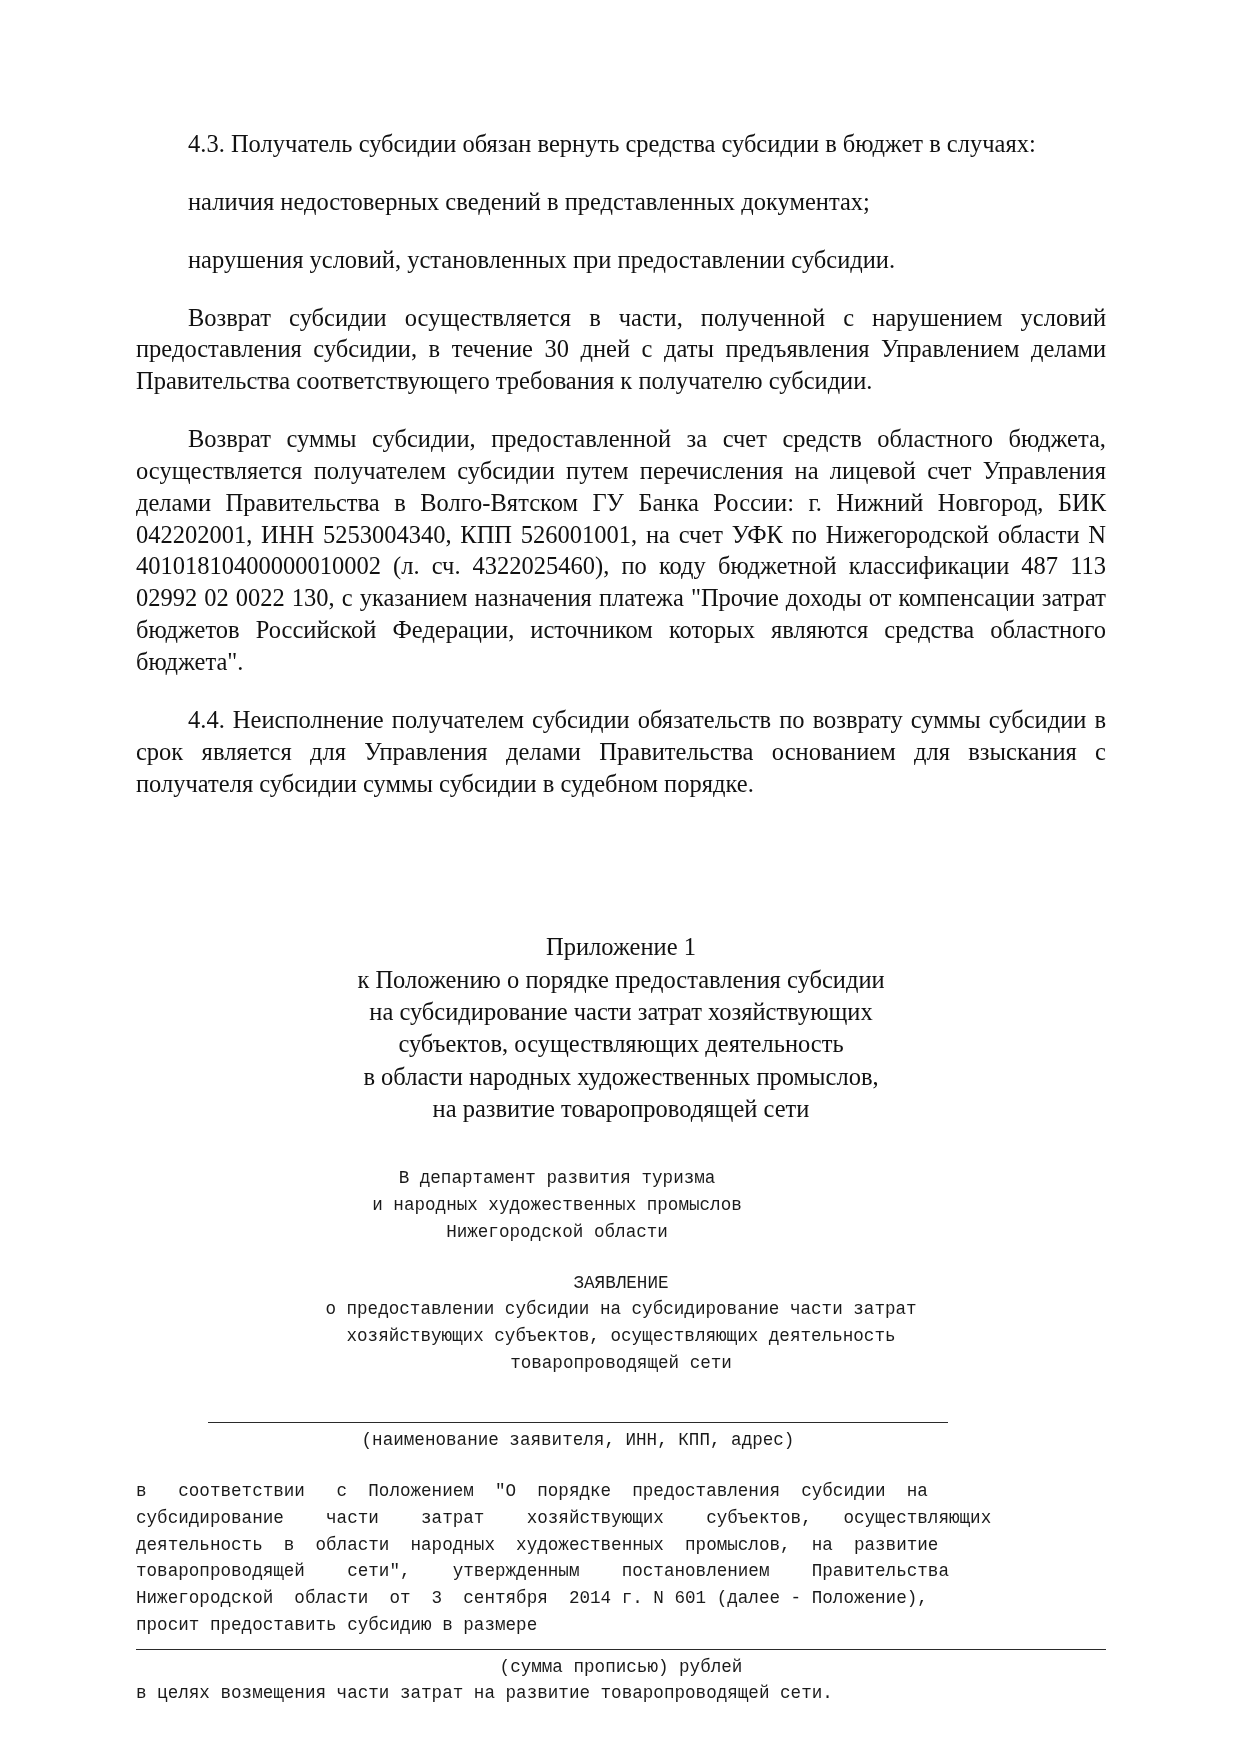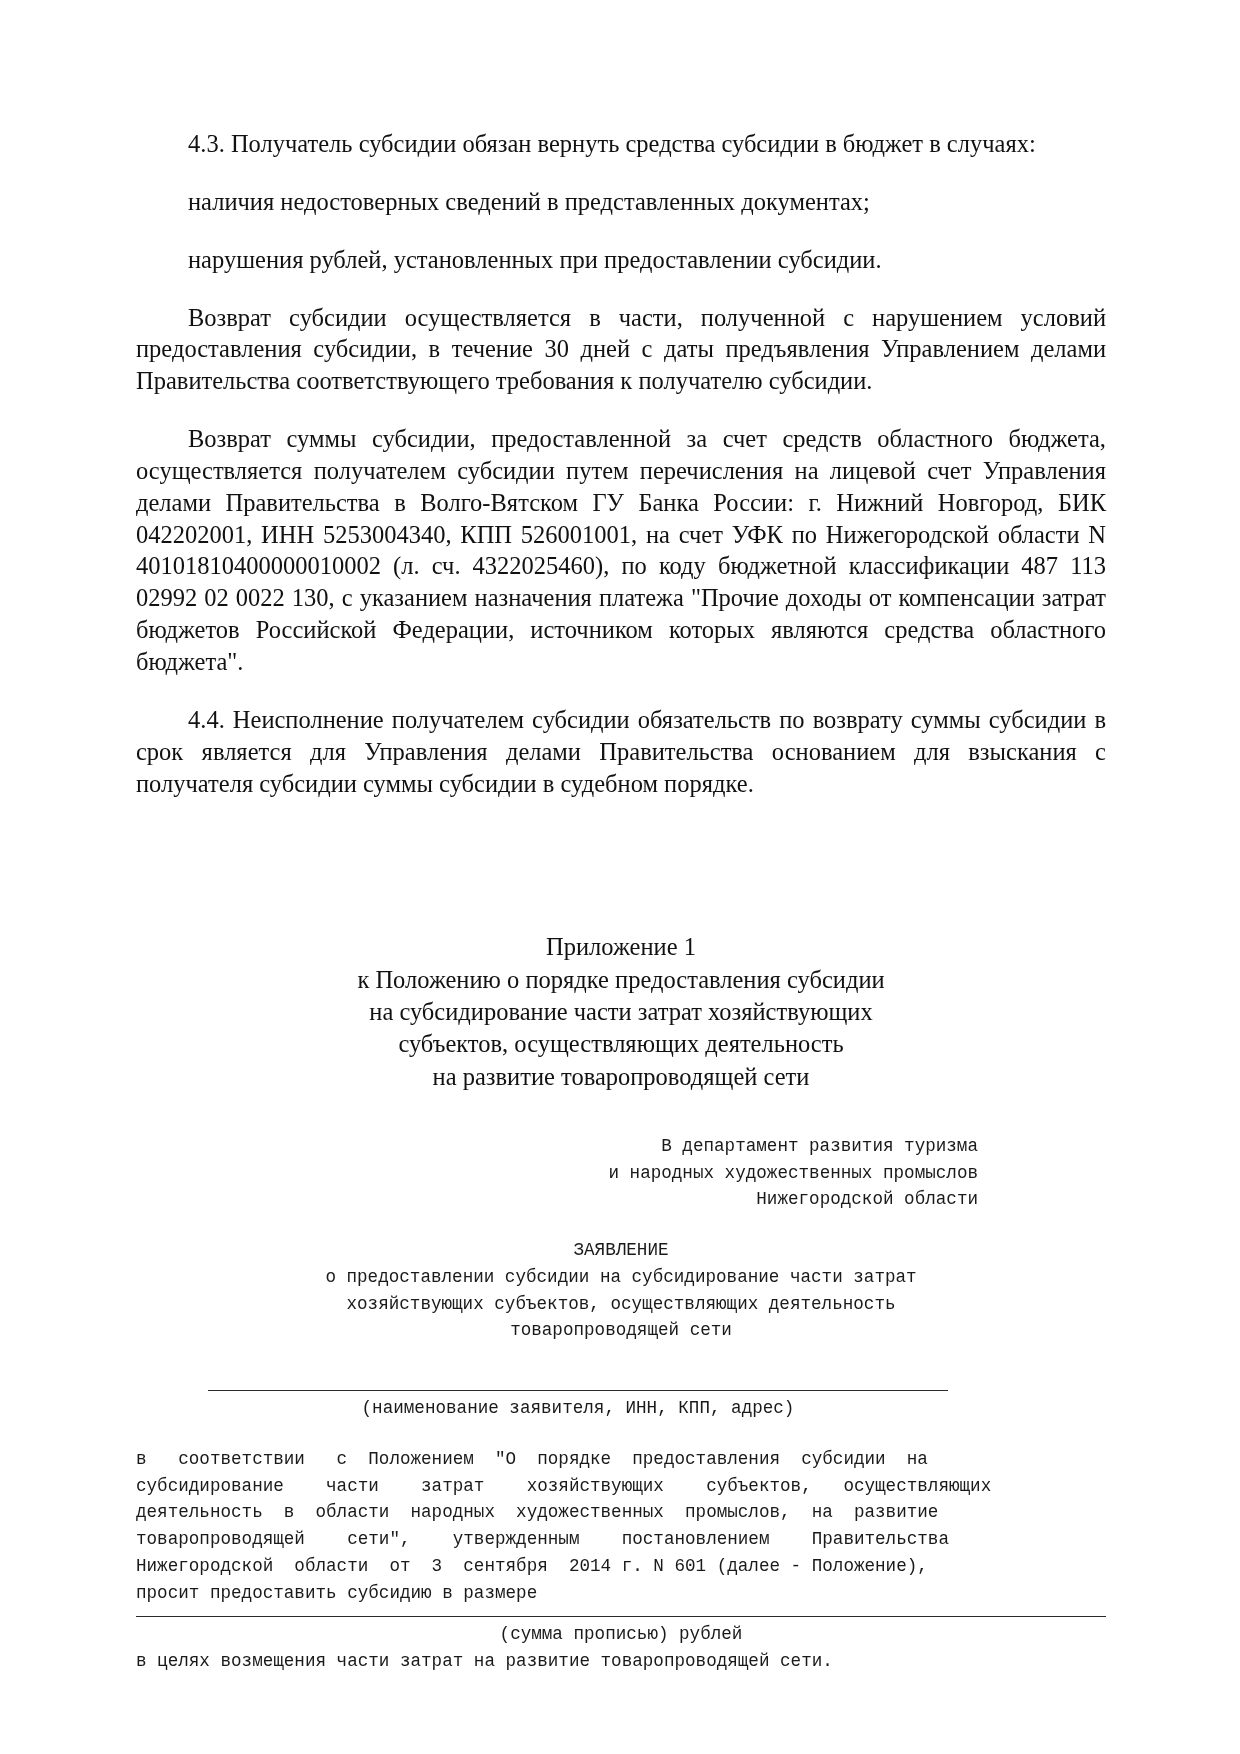--- a/index.html
+++ b/index.html
@@ -63,21 +63,21 @@
 
   
   .mono-block {
     font-family: "Liberation Mono", "DejaVu Sans Mono", monospace;
     font-size: 17.6px;
     line-height: 1.52;
     color: #1a1a1a;
     letter-spacing: 0px;
   }
   .mono-right {
-    text-align: right;
+    text-align: center;
     padding-right: 128px;
   }
   .mono-center-blk {
     text-align: center;
   }
   .mono-left { text-align: left; }
 
   .rule {
     border: 0;
     border-top: 1.3px solid #2a2a2a;
@@ -109,37 +109,38 @@
 <body>
 
 <div class="page">
 
   <section class="serif-block">
 
     <p class="p-indent p-loose">4.3. Получатель субсидии обязан вернуть средства субсидии в бюджет в случаях:</p>
 
     <p class="p-indent p-loose">наличия недостоверных сведений в представленных документах;</p>
 
-    <p class="p-indent p-loose">нарушения рублей, установленных при предоставлении субсидии.</p>
+    <p class="p-indent p-loose">нарушения условий, установленных при предоставлении субсидии.</p>
 
     <p class="p-indent p-loose">Возврат субсидии осуществляется в части, полученной с нарушением условий предоставления субсидии, в течение 30 дней с даты предъявления Управлением делами Правительства соответствующего требования к получателю субсидии.</p>
 
     <p class="p-indent p-loose">Возврат суммы субсидии, предоставленной за счет средств областного бюджета, осуществляется получателем субсидии путем перечисления на лицевой счет Управления делами Правительства в Волго-Вятском ГУ Банка России: г. Нижний Новгород, БИК 042202001, ИНН 5253004340, КПП 526001001, на счет УФК по Нижегородской области N 40101810400000010002 (л. сч. 4322025460), по коду бюджетной классификации 487 113 02992 02 0022 130, с указанием назначения платежа "Прочие доходы от компенсации затрат бюджетов Российской Федерации, источником которых являются средства областного бюджета".</p>
 
     <p class="p-indent">4.4. Неисполнение получателем субсидии обязательств по возврату суммы субсидии в срок является для Управления делами Правительства основанием для взыскания с получателя субсидии суммы субсидии в судебном порядке.</p>
 
   </section>
 
   <div class="spacer-lg"></div>
 
   <section class="appendix">
     <div>Приложение 1</div>
     <div>к Положению о порядке предоставления субсидии</div>
     <div>на субсидирование части затрат хозяйствующих</div>
     <div>субъектов, осуществляющих деятельность</div>
+    <div>в области народных художественных промыслов,</div>
     <div>на развитие товаропроводящей сети</div>
   </section>
 
   <div class="spacer-md"></div>
 
   <section class="mono-block">
 
     <div class="mono-right">
       <div>В департамент развития туризма</div>
       <div>и народных художественных промыслов</div>

